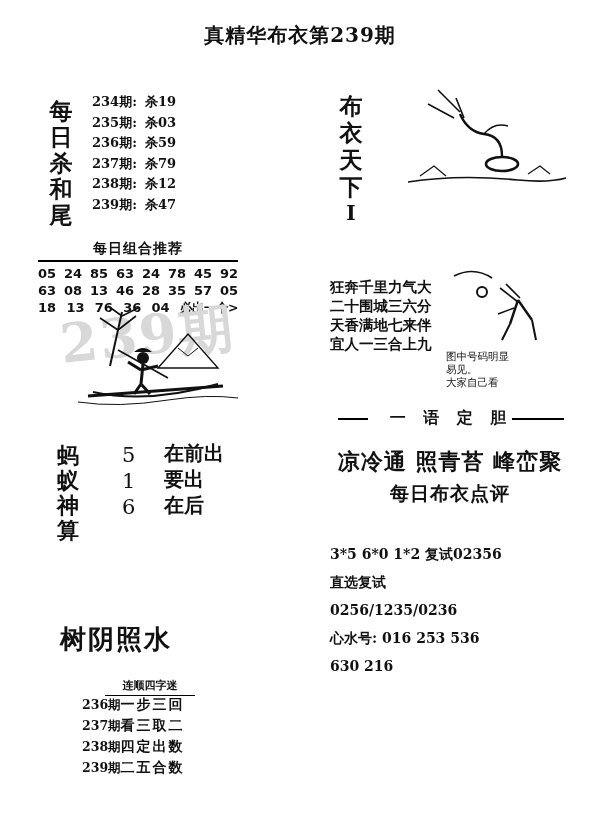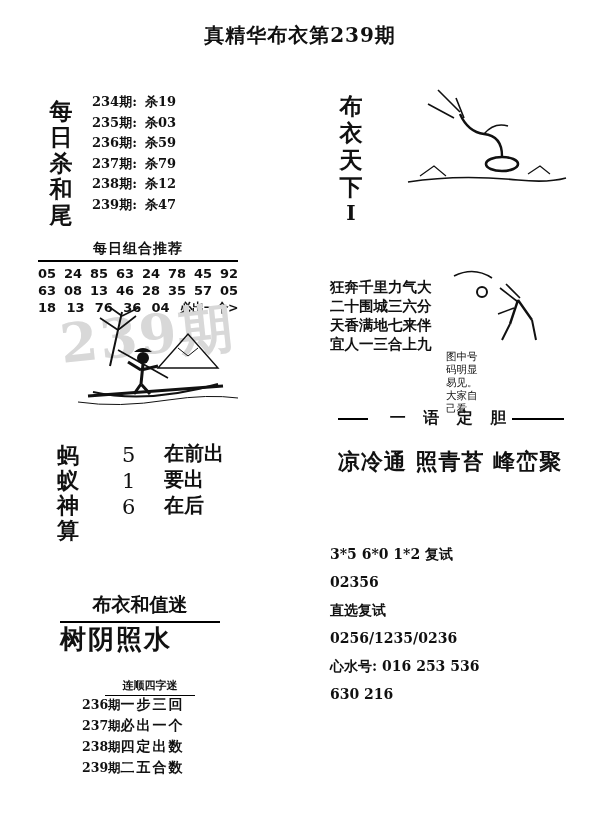--- a/index.html
+++ b/index.html
@@ -4,21 +4,21 @@
 <style>
   html,body{margin:0;padding:0;}
   body{
     width:600px;height:819px;
     background:#ffffff;
     font-family:"DejaVu Sans","Liberation Sans",sans-serif;
     color:#111;
     position:relative;
     overflow:hidden;
   }
-  .page{position:relative;width:480px;height:819px;}
+  .page{position:relative;width:480px;height:819px;padding-left:32px;}
 
   
   .title{
     position:absolute;top:22px;left:0;width:600px;
     text-align:center;
     font-family:"DejaVu Serif","Liberation Serif",serif;
     font-weight:bold;font-size:20px;letter-spacing:1px;
   }
 
   
@@ -257,27 +257,26 @@
     <div>5</div>
     <div>1</div>
     <div>6</div>
   </div>
   <div class="ant-words">
     <div>在前出</div>
     <div>要出</div>
     <div>在后</div>
   </div>
 
-  <div class="hezhi-head">布衣和值迷</div>
   <div class="hezhi-main">树阴照水</div>
 
   <div class="riddle-head">连顺四字迷</div>
   <div class="riddle-rows">
     <div class="rrow"><span class="rk">236期</span><span class="rv">一步三回</span></div>
-    <div class="rrow"><span class="rk">237期</span><span class="rv">必出一个</span></div>
+    <div class="rrow"><span class="rk">237期</span><span class="rv">看三取二</span></div>
     <div class="rrow"><span class="rk">238期</span><span class="rv">四定出数</span></div>
     <div class="rrow"><span class="rk">239期</span><span class="rv">二五合数</span></div>
   </div>
 
   <div class="right-vert-title">
     <div>布</div>
     <div>衣</div>
     <div>天</div>
     <div>下</div>
     <div style="font-size:20px;">I</div>
@@ -315,20 +314,21 @@
 
   <div class="note">
     <div>图中号码明显易见。</div>
     <div>大家自己看</div>
   </div>
 
   <div class="hr-sep" style="left:338px;top:418px;width:30px;"></div>
   <div class="hr-sep" style="left:512px;top:418px;width:52px;"></div>
   <div class="dan-head">一 语 定 胆</div>
   <div class="dan-words">凉冷通  照青苔  峰峦聚</div>
+  <div class="dian-ping">每日布衣点评</div>
 
   <div class="codes">
     <div>3*5  6*0  1*2  复试02356</div>
     <div>直选复试   0256/1235/0236</div>
     <div>心水号:  016  253  536  630  216</div>
   </div>
 
 </div>
 
 </body></html>

